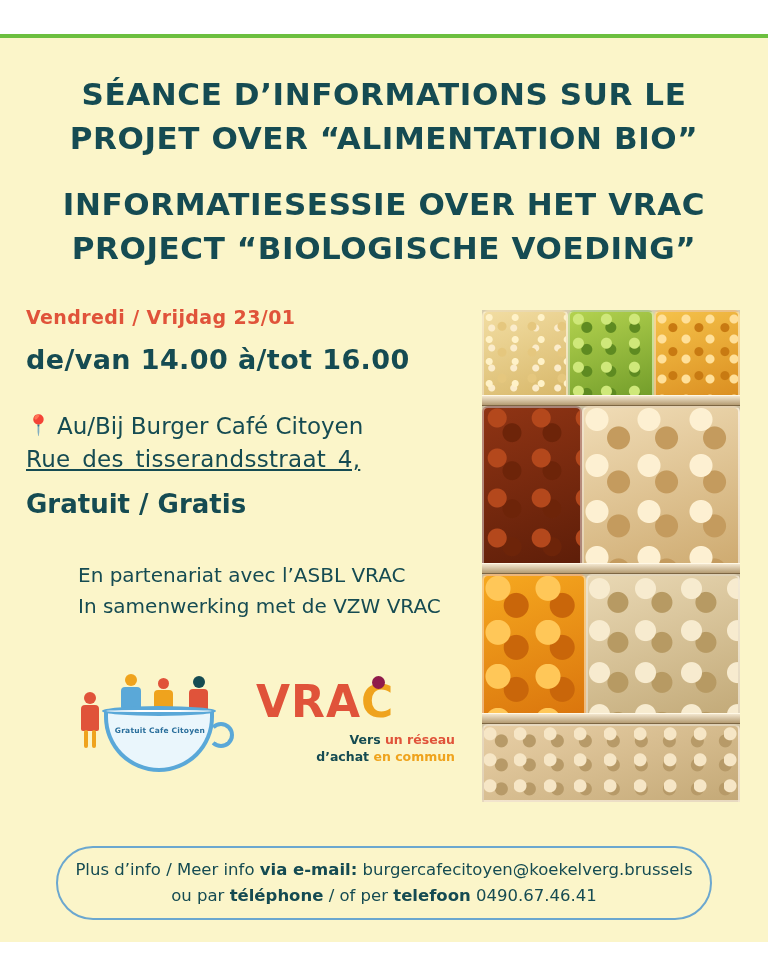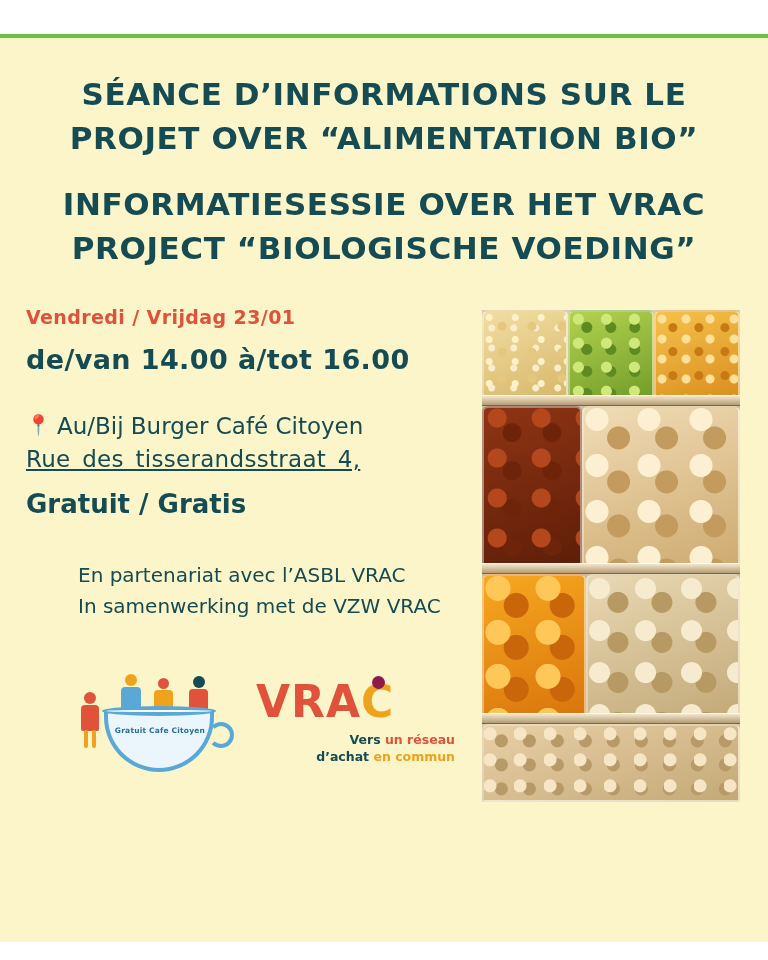--- a/index.html
+++ b/index.html
@@ -396,15 +396,23 @@
       <div class="rail" style="bottom:0;"></div>
     </div>
 
     <div class="shelf" style="top:414px;height:78px;background:#d2c5a4;">
       <div class="bin" style="left:0;width:258px;background:linear-gradient(160deg,#e8cfa6,#c4a977);">
         <div class="grain" style="background-image:radial-gradient(circle at 20% 30%, #f6e6c6 0 6px, transparent 7px),radial-gradient(circle at 62% 62%, #b79a68 0 6px, transparent 7px);background-size:30px 26px,28px 24px;"></div>
       </div>
     </div>
   </div>
 
+  <div class="footer-box">
+    <div>
+      <span>Plus d’info / Meer info </span><b>via e-mail:</b><span> burgercafecitoyen@koekelverg.brussels</span>
+    </div>
+    <div>
+      <span>ou par </span><b>téléphone</b><span> / of per </span><b>telefoon</b><span> 0490.67.46.41</span>
+    </div>
+  </div>
 
   <div class="bottom-bar"></div>
 </div>
 
 </body></html>

